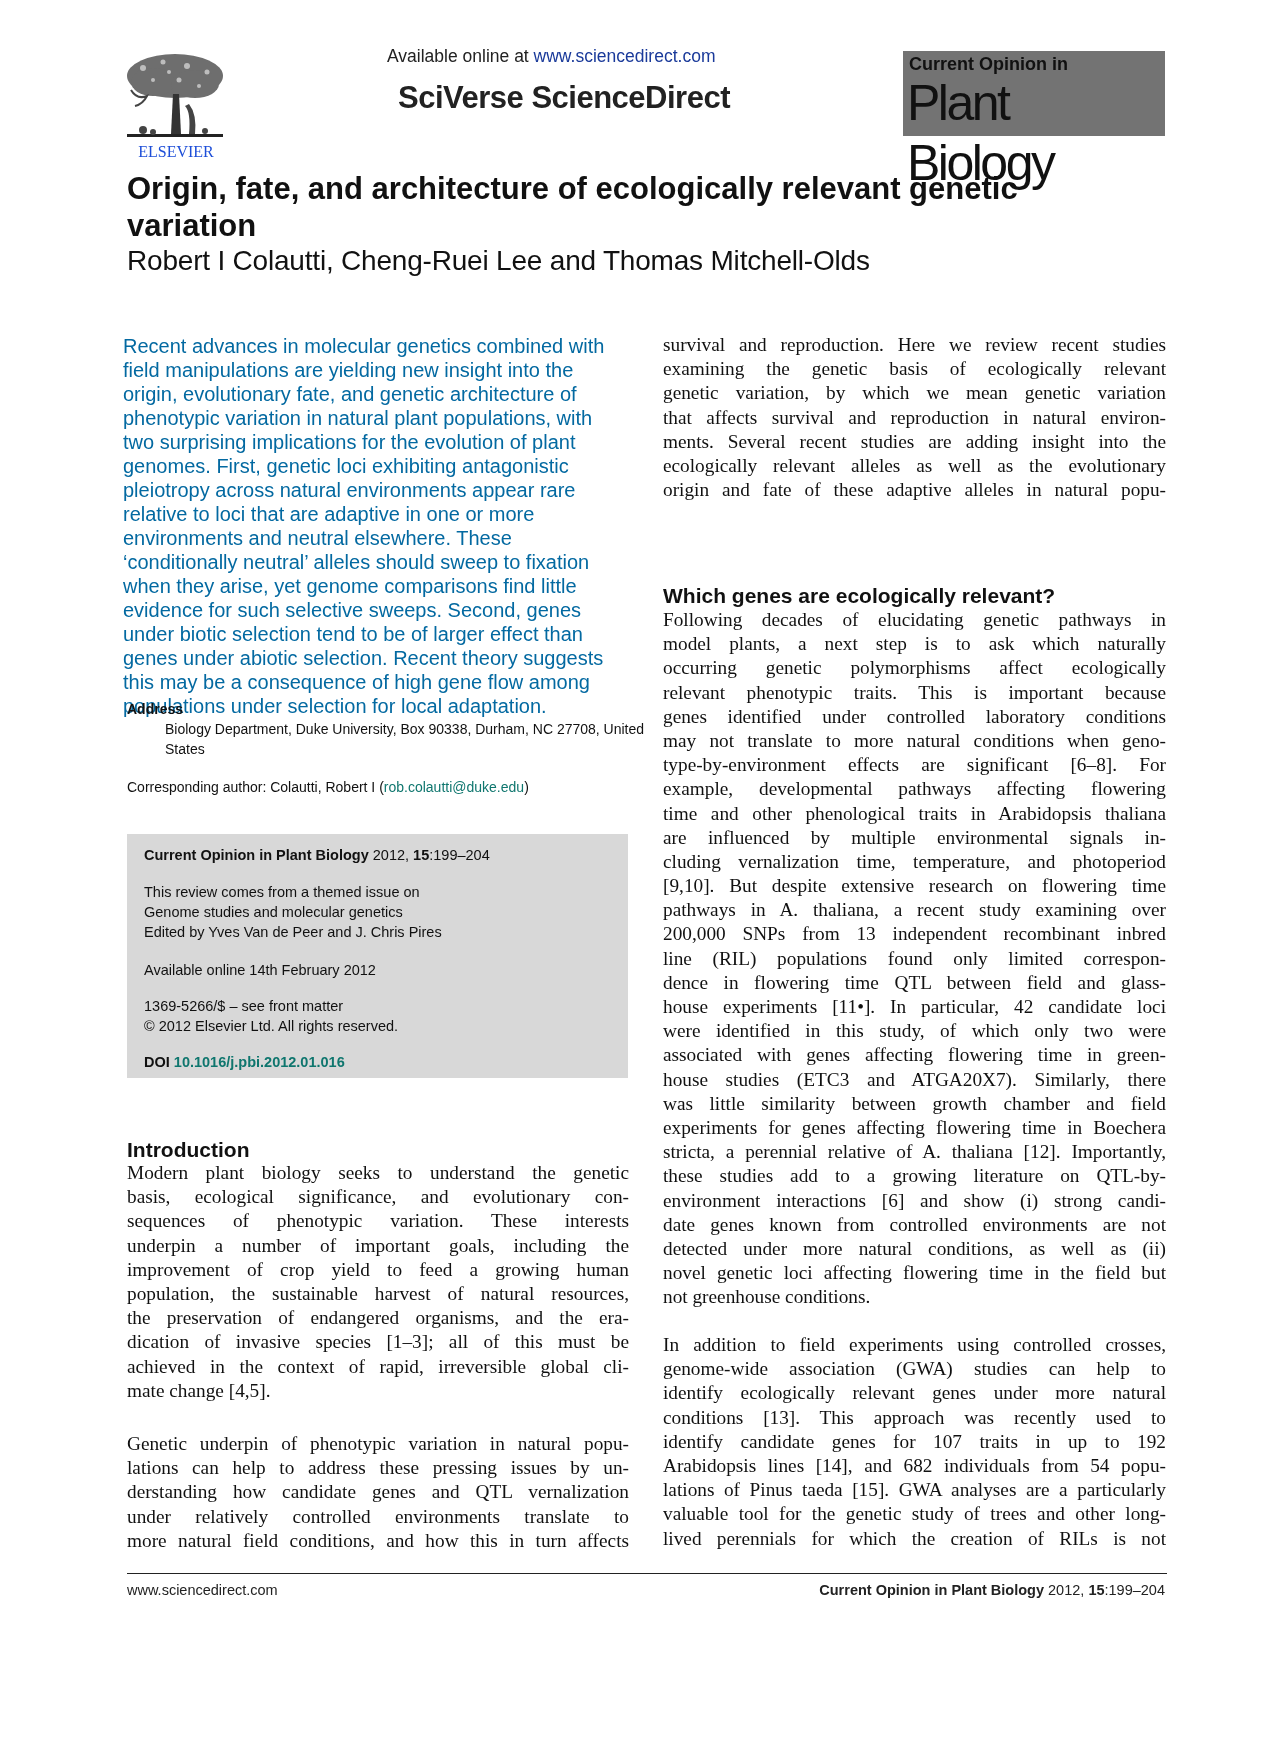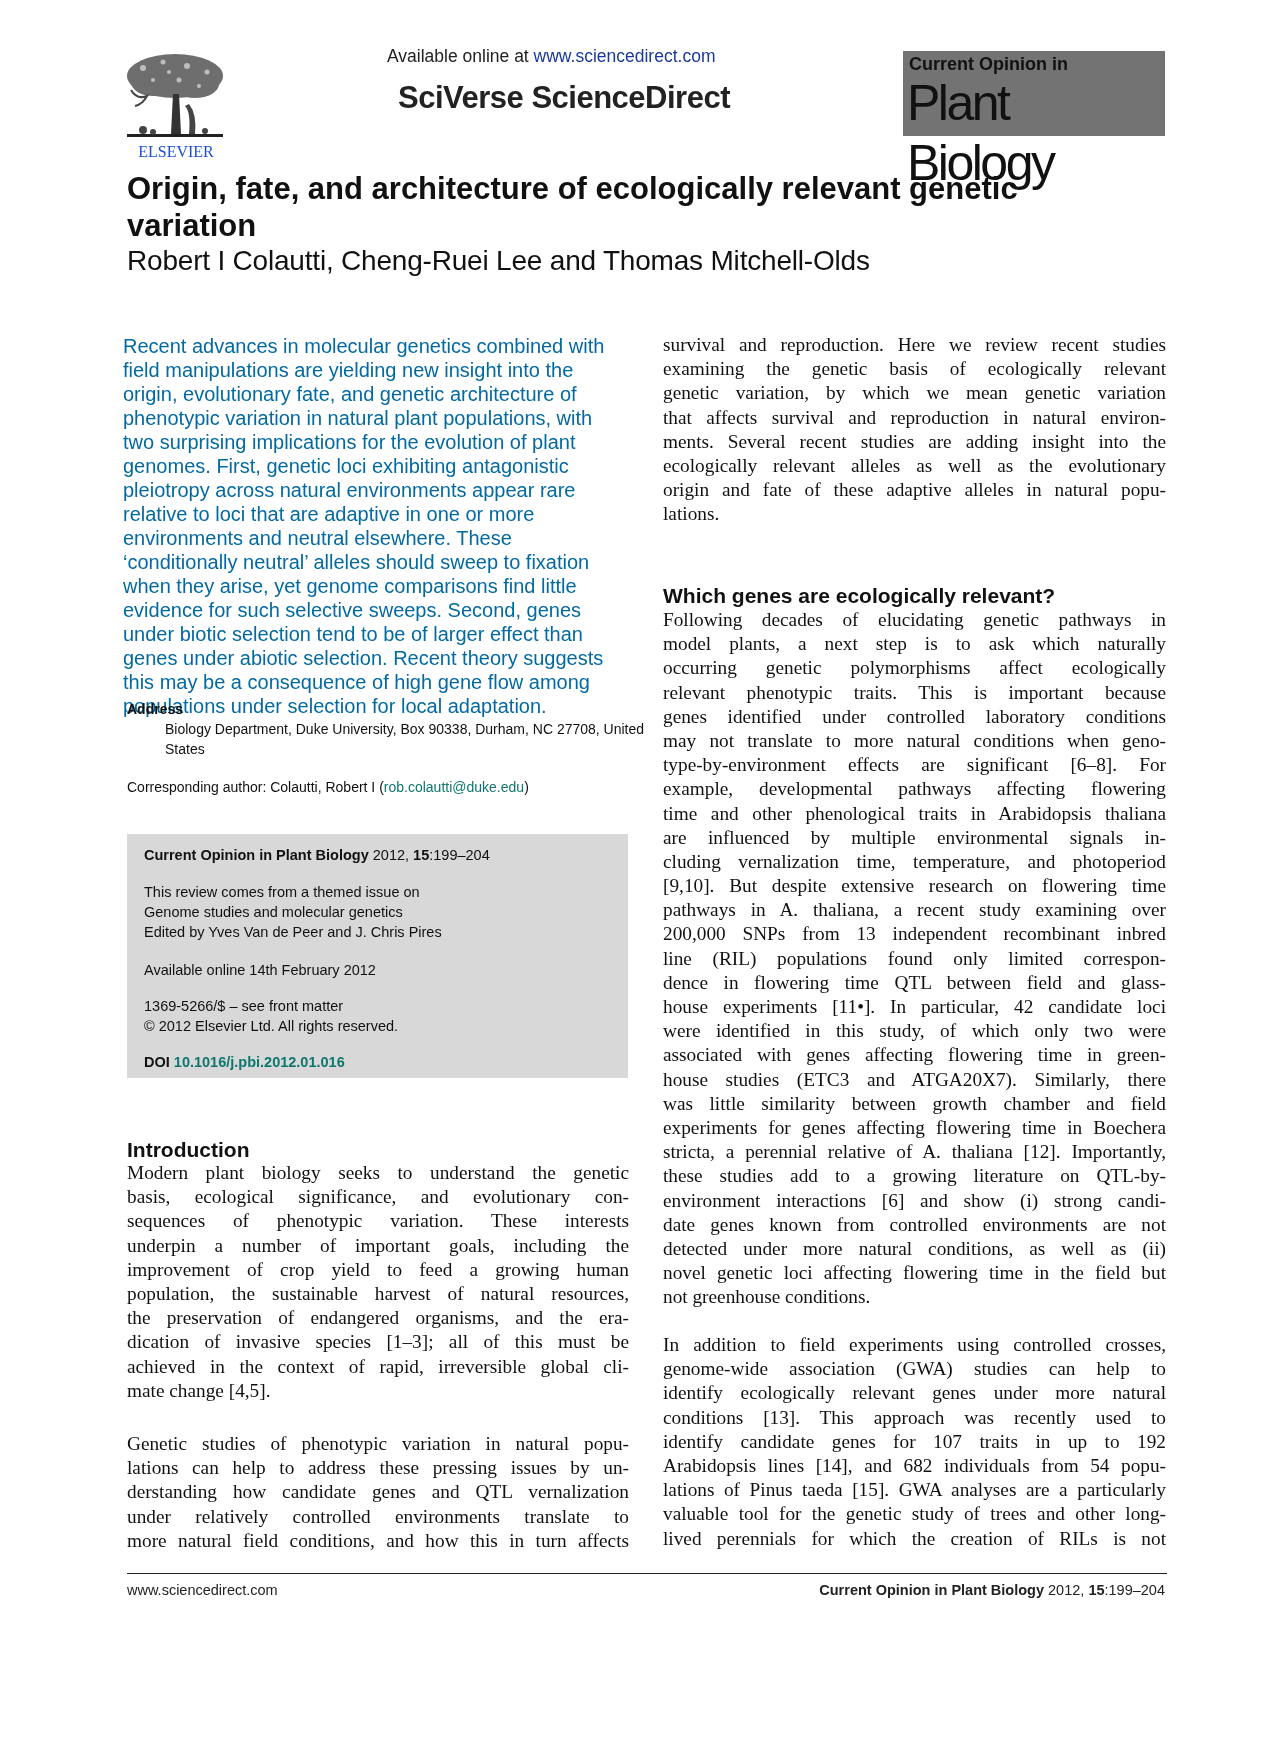--- a/index.html
+++ b/index.html
@@ -133,36 +133,35 @@
   <span class="l">underpin a number of important goals, including the</span>
   <span class="l">improvement of crop yield to feed a growing human</span>
   <span class="l">population, the sustainable harvest of natural resources,</span>
   <span class="l">the preservation of endangered organisms, and the era-</span>
   <span class="l">dication of invasive species [1–3]; all of this must be</span>
   <span class="l">achieved in the context of rapid, irreversible global cli-</span>
   <span class="l last">mate change [4,5].</span>
 </div>
 
 <div class="intro-p2 body-text serif">
-  <span class="l">Genetic studies of phenotypic variation in natural popu-</span>
+  <span class="l">Genetic underpin of phenotypic variation in natural popu-</span>
   <span class="l">lations can help to address these pressing issues by un-</span>
   <span class="l">derstanding how candidate genes and QTL vernalization</span>
   <span class="l">under relatively controlled environments translate to</span>
   <span class="l">more natural field conditions, and how this in turn affects</span>
 </div>
 
 <div class="r-p0 body-text serif">
   <span class="l">survival and reproduction. Here we review recent studies</span>
   <span class="l">examining the genetic basis of ecologically relevant</span>
   <span class="l">genetic variation, by which we mean genetic variation</span>
   <span class="l">that affects survival and reproduction in natural environ-</span>
   <span class="l">ments. Several recent studies are adding insight into the</span>
   <span class="l">ecologically relevant alleles as well as the evolutionary</span>
   <span class="l">origin and fate of these adaptive alleles in natural popu-</span>
-  <span class="l last">lations.</span>
 </div>
 
 <h2 class="h-which sans" style="margin:0">Which genes are ecologically relevant?</h2>
 
 <div class="r-p1 body-text serif">
   <span class="l">Following decades of elucidating genetic pathways in</span>
   <span class="l">model plants, a next step is to ask which naturally</span>
   <span class="l">occurring genetic polymorphisms affect ecologically</span>
   <span class="l">relevant phenotypic traits. This is important because</span>
   <span class="l">genes identified under controlled laboratory conditions</span>

